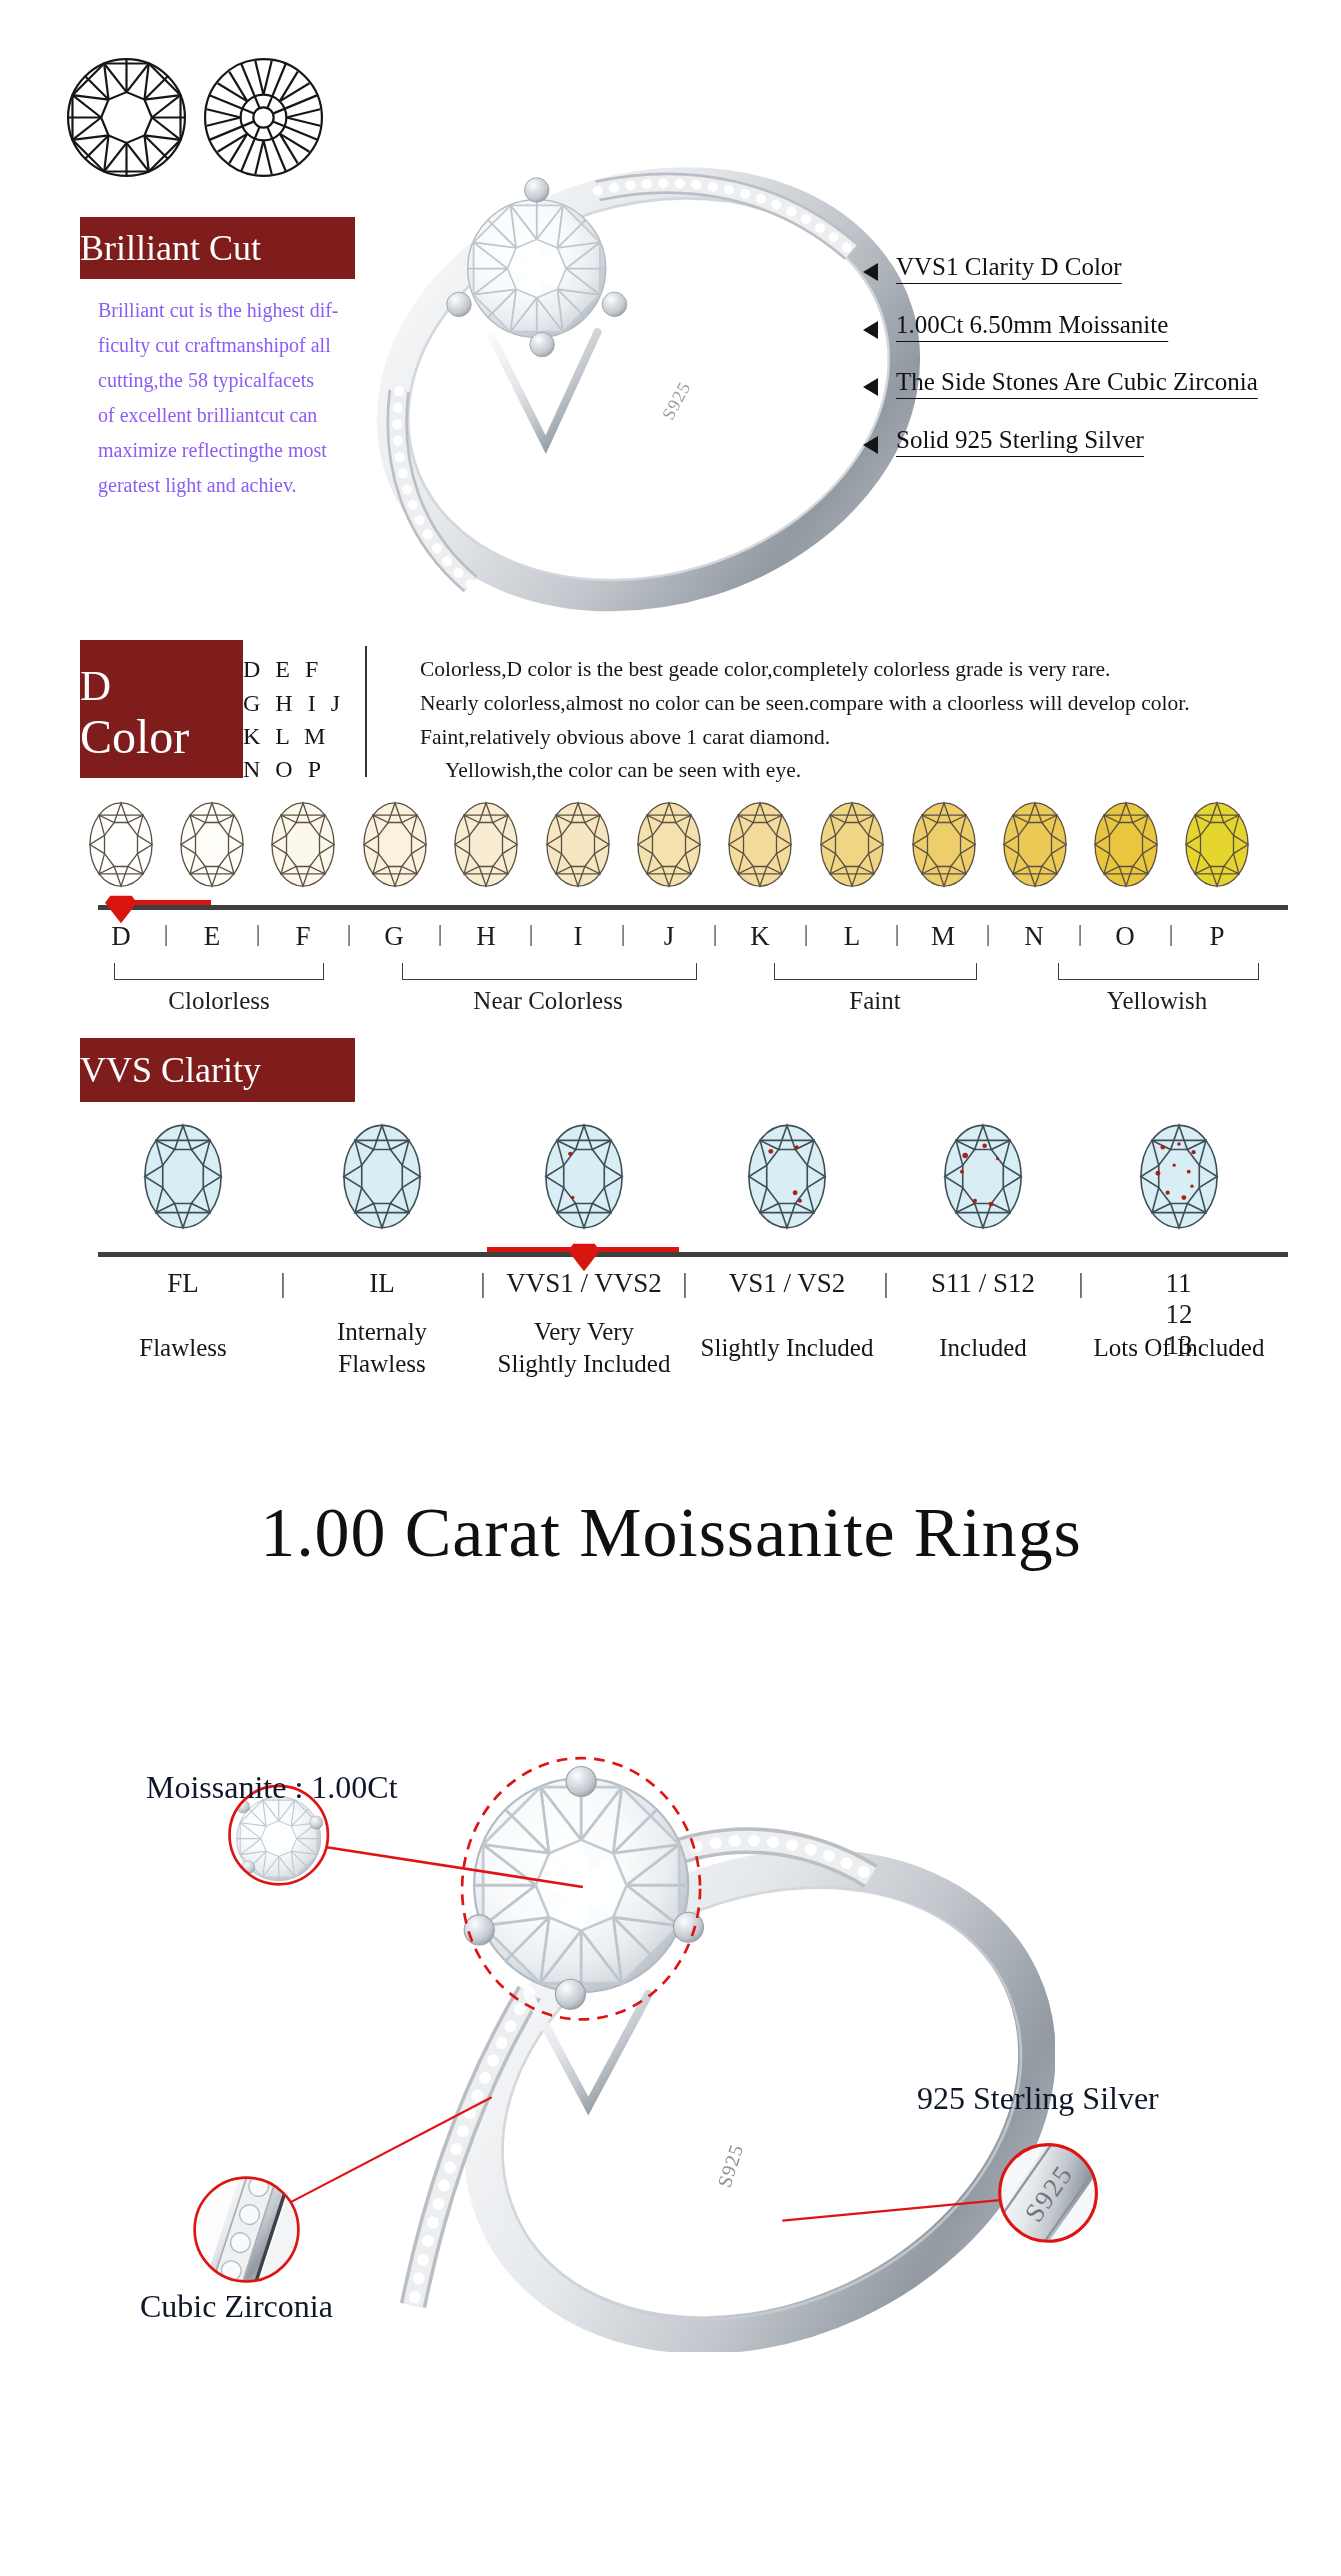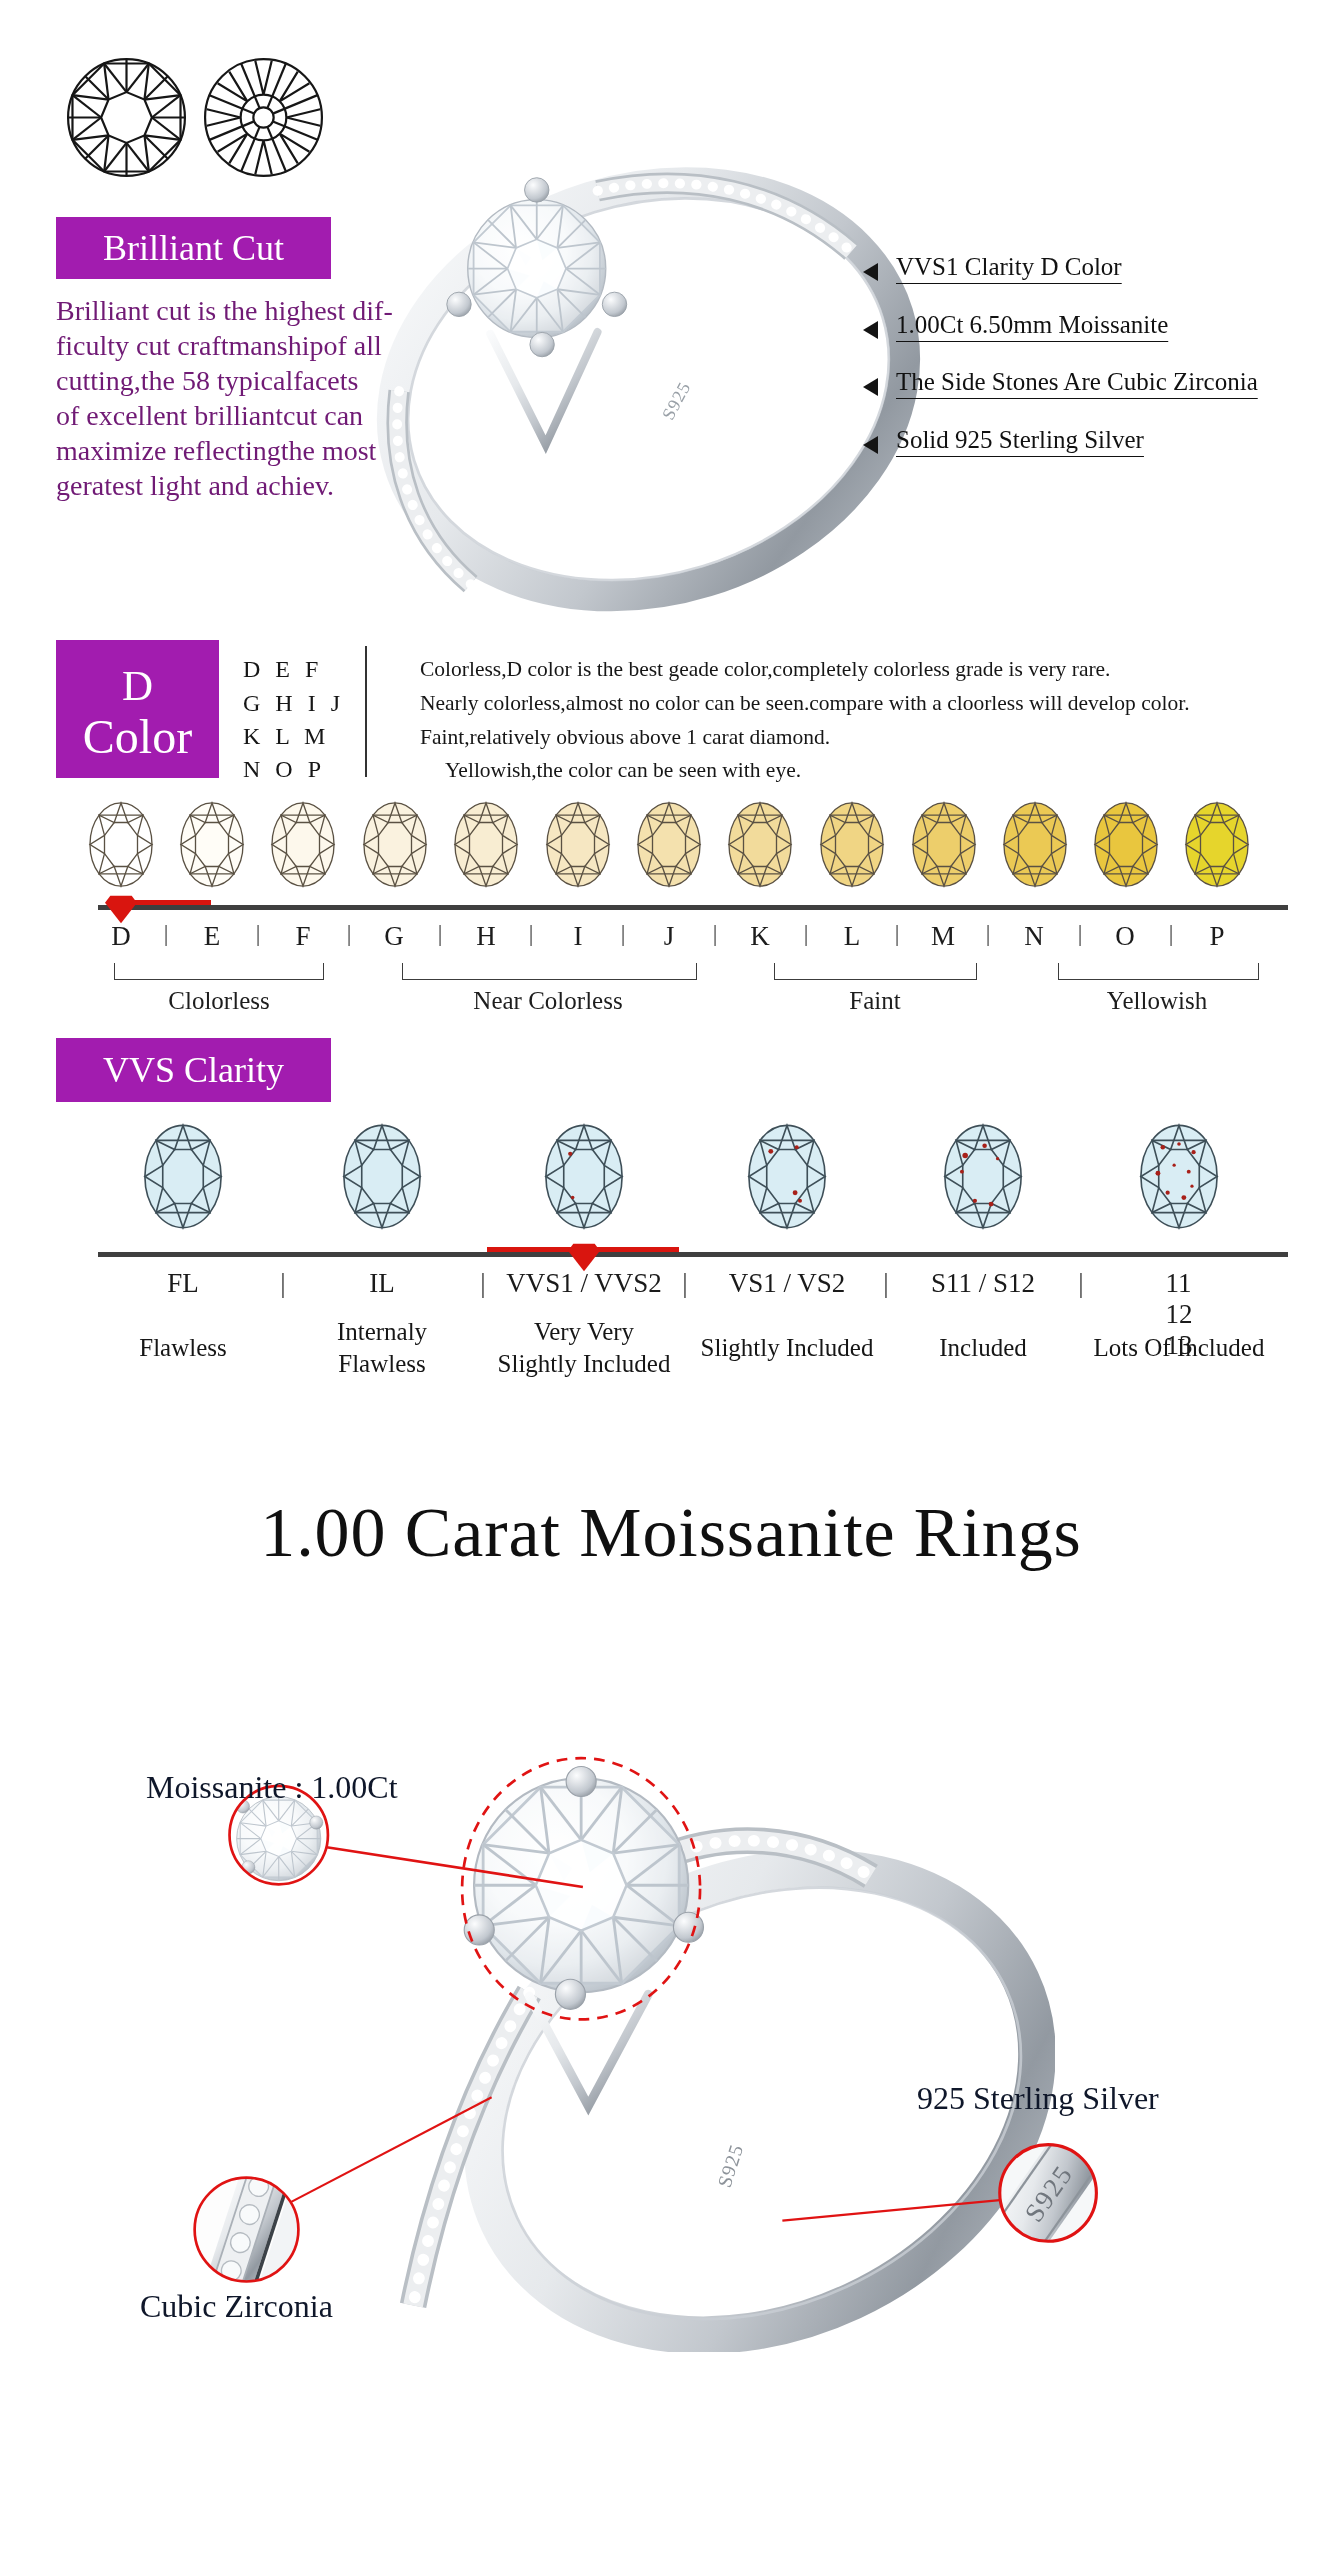--- a/index.html
+++ b/index.html
@@ -1,22 +1,22 @@
 <!DOCTYPE html>
 <html style="font-size:14.3px"><head>
 <meta charset="utf-8">
 <style>
   html,body{margin:0;padding:0;background:#ffffff;}
   .page{position:relative;width:1342px;height:2576px;background:#ffffff;
         font-family:"Liberation Serif","DejaVu Serif",serif;color:#141414;overflow:hidden;}
   .abs{position:absolute;}
   .preline{white-space:pre-line;}
-  .black-box{background:#a21caf;color:#ffffff;display:flex;align-items:center;justify-content:center;
-             flex-direction:column;text-align:center;}
-  .paragraph{font-size:28px;line-height:35px;color:#701a75;}
+  .black-box{background:#7f1d1d;color:#ffffff;display:flex;align-items:flex-start;justify-content:center;
+             flex-direction:column;text-align:center;margin-left:24px;}
+  .paragraph{font-size:20px;line-height:35px;color:#8b5cf6;margin-left:42px;}
   .bullet{display:flex;align-items:flex-end;margin-bottom:29.5px;}
   .tri{width:0;height:0;border-top:9px solid transparent;border-bottom:9px solid transparent;
        border-right:15px solid #141414;margin-right:18px;flex:none;}
   .bullet span{font-size:25px;color:#111;text-decoration:underline;
                text-underline-offset:8px;text-decoration-thickness:1.3px;}
   .grade-letters{font-size:24px;letter-spacing:4.5px;color:#161616;}
   .grade-desc{font-size:21.5px;color:#161616;}
   .v-divider{width:1.8px;background:#333;}
   .scale-line{height:4.5px;background:#3f3f3f;}
   .red-strip{height:4.5px;background:#d9150f;}

